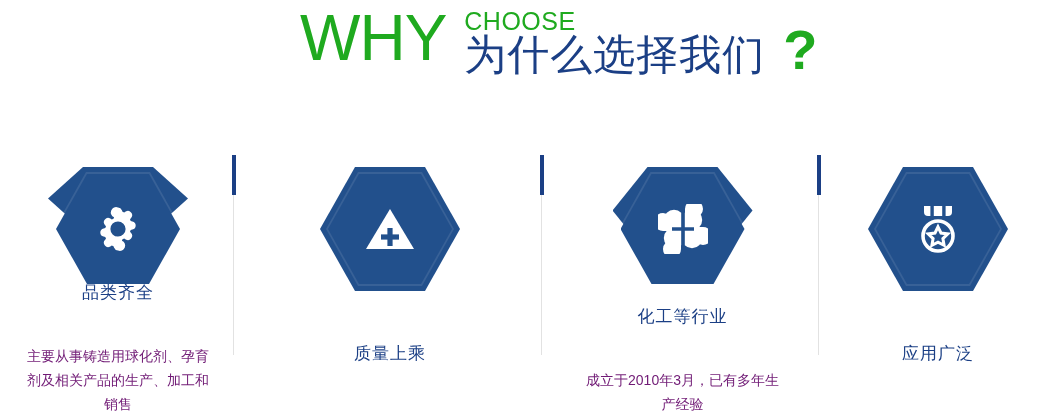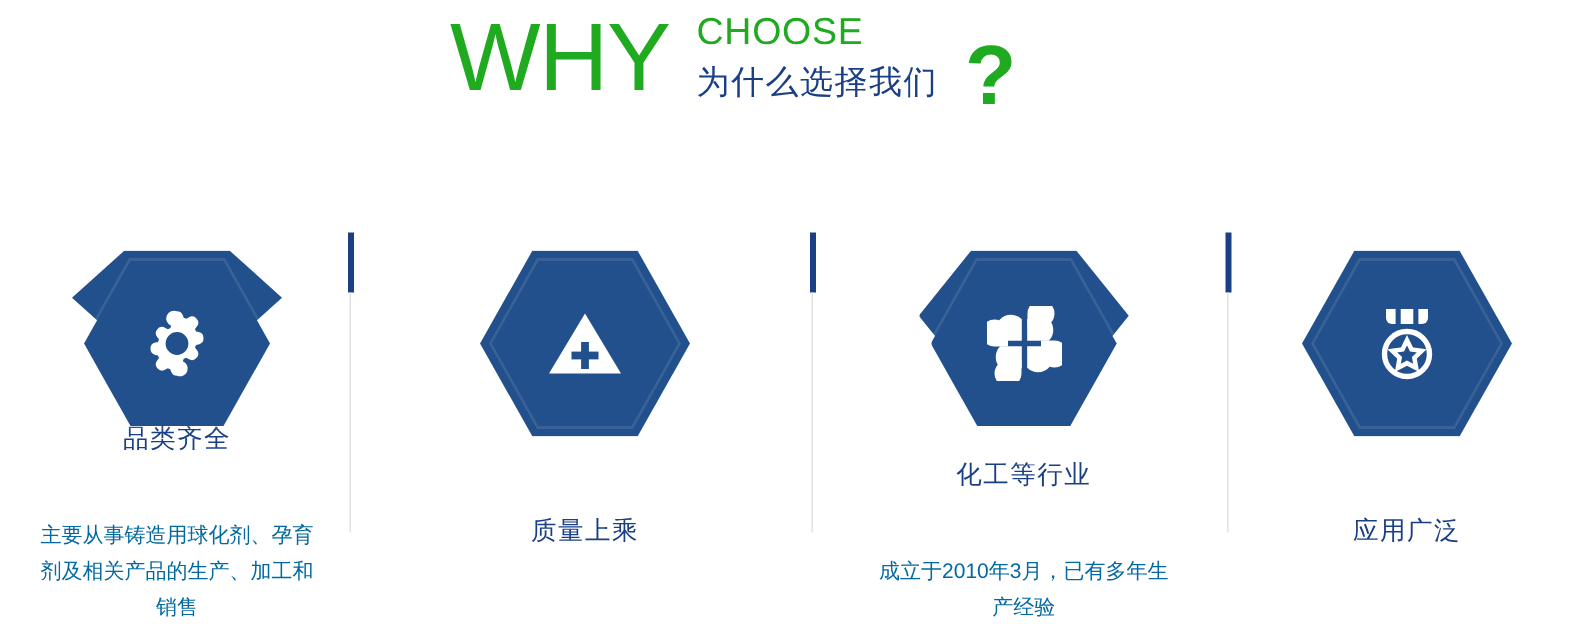--- a/index.html
+++ b/index.html
@@ -46,21 +46,21 @@
   }
   .choose {
     color: #1faa1f;
     font-size: 25px;
     line-height: 27px;
     letter-spacing: 0.5px;
     font-weight: 400;
   }
   .zh-sub {
     color: #1b3f85;
-    font-size: 22px;
+    font-size: 42px;
     line-height: 36px;
     font-weight: 400;
     margin-top: 2px;
     letter-spacing: 1px;
   }
   .qmark {
     color: #1faa1f;
     font-size: 56px;
     line-height: 56px;
     font-weight: bold;
@@ -163,21 +163,21 @@
     margin-top: 17px;
     color: #1b3f85;
     font-size: 17px;
     line-height: 22px;
     letter-spacing: 1px;
     font-weight: 400;
     text-align: center;
   }
   .item-desc {
     margin-top: 5px;
-    color: #0369a1;
+    color: #701a75;
     font-size: 14px;
     line-height: 24px;
     text-align: center;
     width: 190px;
   }
   .col.c1 .item-desc { width: 190px; }
   .col.c2 .item-desc { width: 205px; }
   .col.c3 .item-desc { width: 195px; }
   .col.c4 .item-desc { width: 200px; }
 </style>

